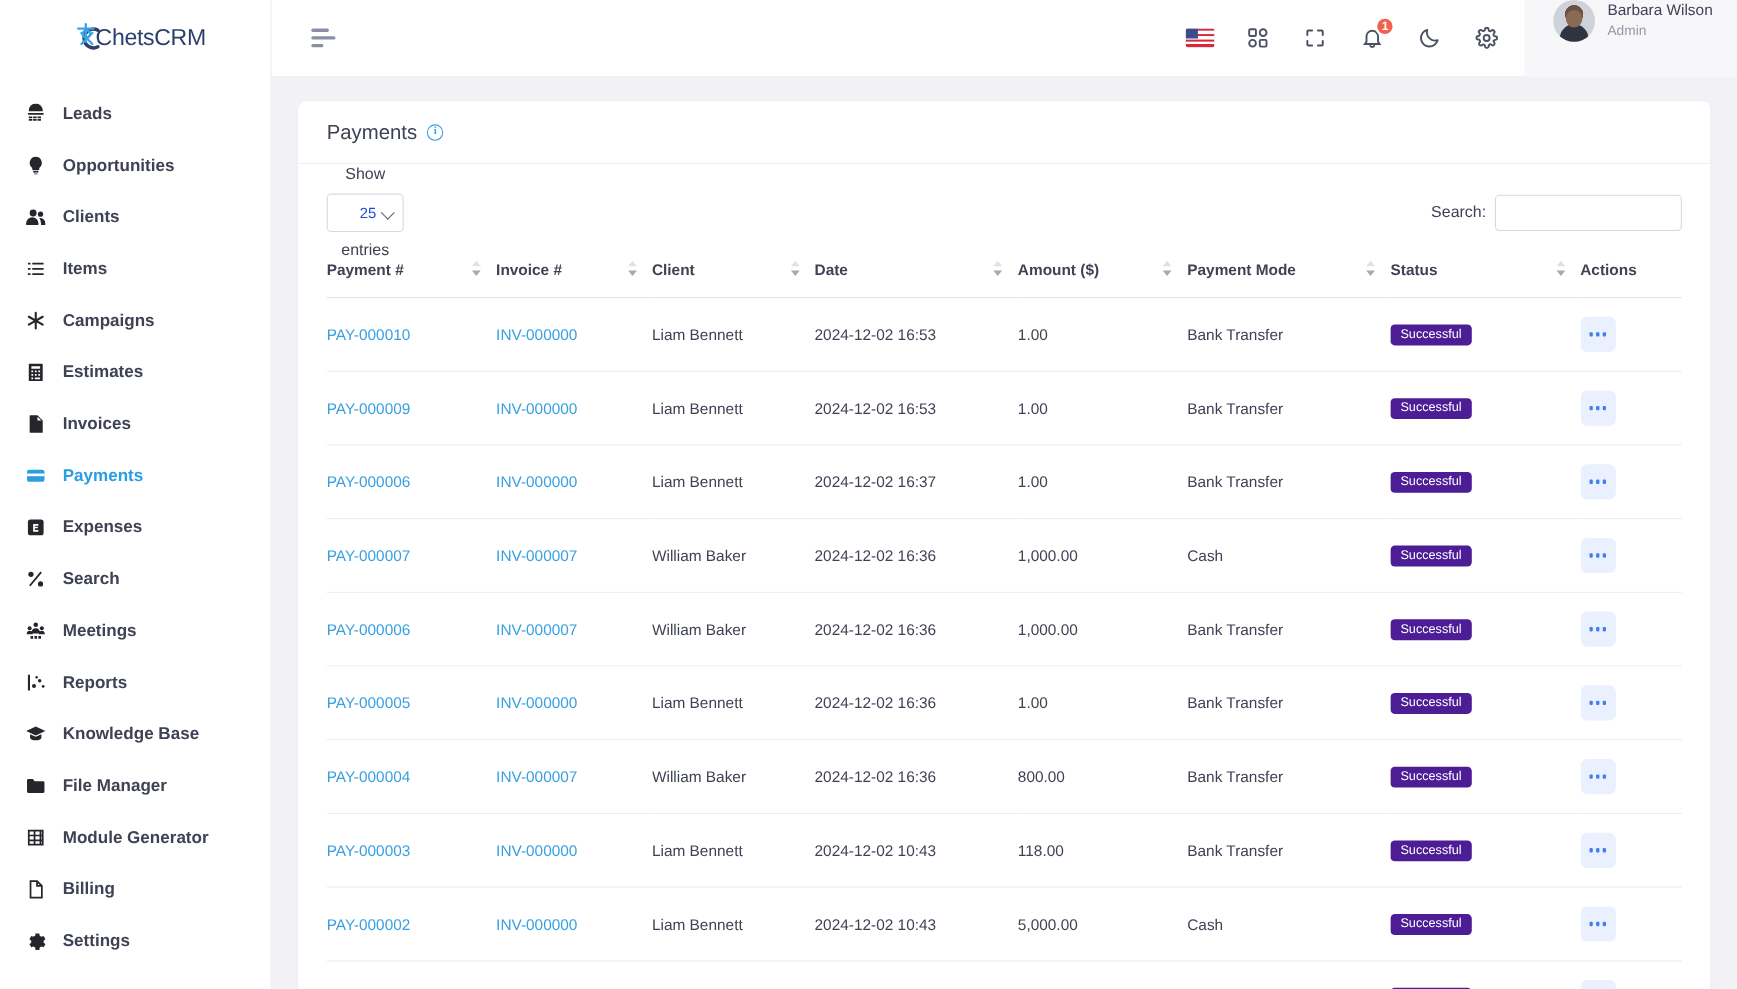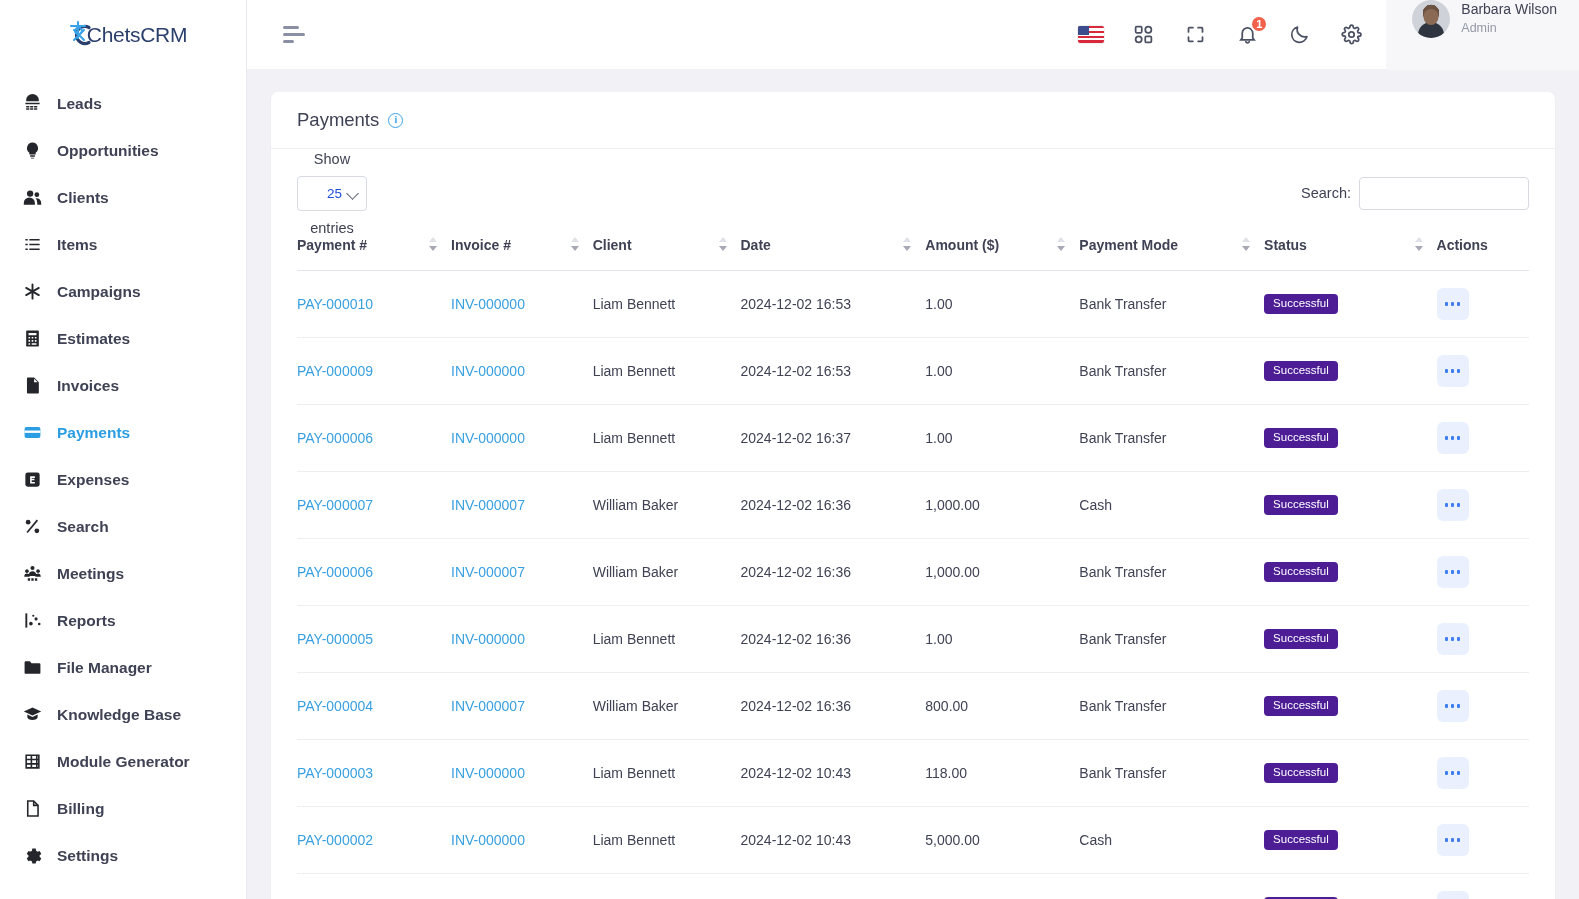--- a/index.html
+++ b/index.html
@@ -337,34 +337,34 @@
               <circle cx="20.5" cy="16.5" r="1.6"></circle>
               <circle cx="13" cy="6" r="1.4"></circle>
             </svg>
         </span>
         <span>Reports</span>
       </div>
 
       <div class="nav-item">
         <span class="nav-ico">
           <svg width="19" height="19" viewBox="0 0 24 24" fill="currentColor">
-              <path d="M2 5.5A1.5 1.5 0 013.5 4h5.2l2 2.6h9.8A1.5 1.5 0 0122 8.1v10.4a1.5 1.5 0 01-1.5 1.5h-17A1.5 1.5 0 012 18.5v-13z"></path>
-            </svg>
-        </span>
-        <span>File Manager</span>
-      </div>
-
-      <div class="nav-item">
-        <span class="nav-ico">
-          <svg width="19" height="19" viewBox="0 0 24 24" fill="currentColor">
               <path d="M12 3L1 8.2l11 5.2 11-5.2L12 3z"></path>
               <path d="M5.5 12v3.6c0 1.9 3 3.4 6.5 3.4s6.5-1.5 6.5-3.4V12L12 15 5.5 12z"></path>
             </svg>
         </span>
         <span>Knowledge Base</span>
+      </div>
+
+      <div class="nav-item">
+        <span class="nav-ico">
+          <svg width="19" height="19" viewBox="0 0 24 24" fill="currentColor">
+              <path d="M2 5.5A1.5 1.5 0 013.5 4h5.2l2 2.6h9.8A1.5 1.5 0 0122 8.1v10.4a1.5 1.5 0 01-1.5 1.5h-17A1.5 1.5 0 012 18.5v-13z"></path>
+            </svg>
+        </span>
+        <span>File Manager</span>
       </div>
 
       <div class="nav-item">
         <span class="nav-ico">
           <svg width="19" height="19" viewBox="0 0 24 24" fill="currentColor">
               <path d="M3 3h18v18H3V3zm2 2v3.6h4.6V5H5zm6.6 0v3.6h4.8V5h-4.8zm6.8 0v3.6H19V5h-.6zM5 10.4V14h4.6v-3.6H5zm6.6 0V14h4.8v-3.6h-4.8zm6.8 0V14H19v-3.6h-.6zM5 16v3h4.6v-3H5zm6.6 0v3h4.8v-3h-4.8zm6.8 0v3H19v-3h-.6z"></path>
             </svg>
         </span>
         <span>Module Generator</span>
       </div>

